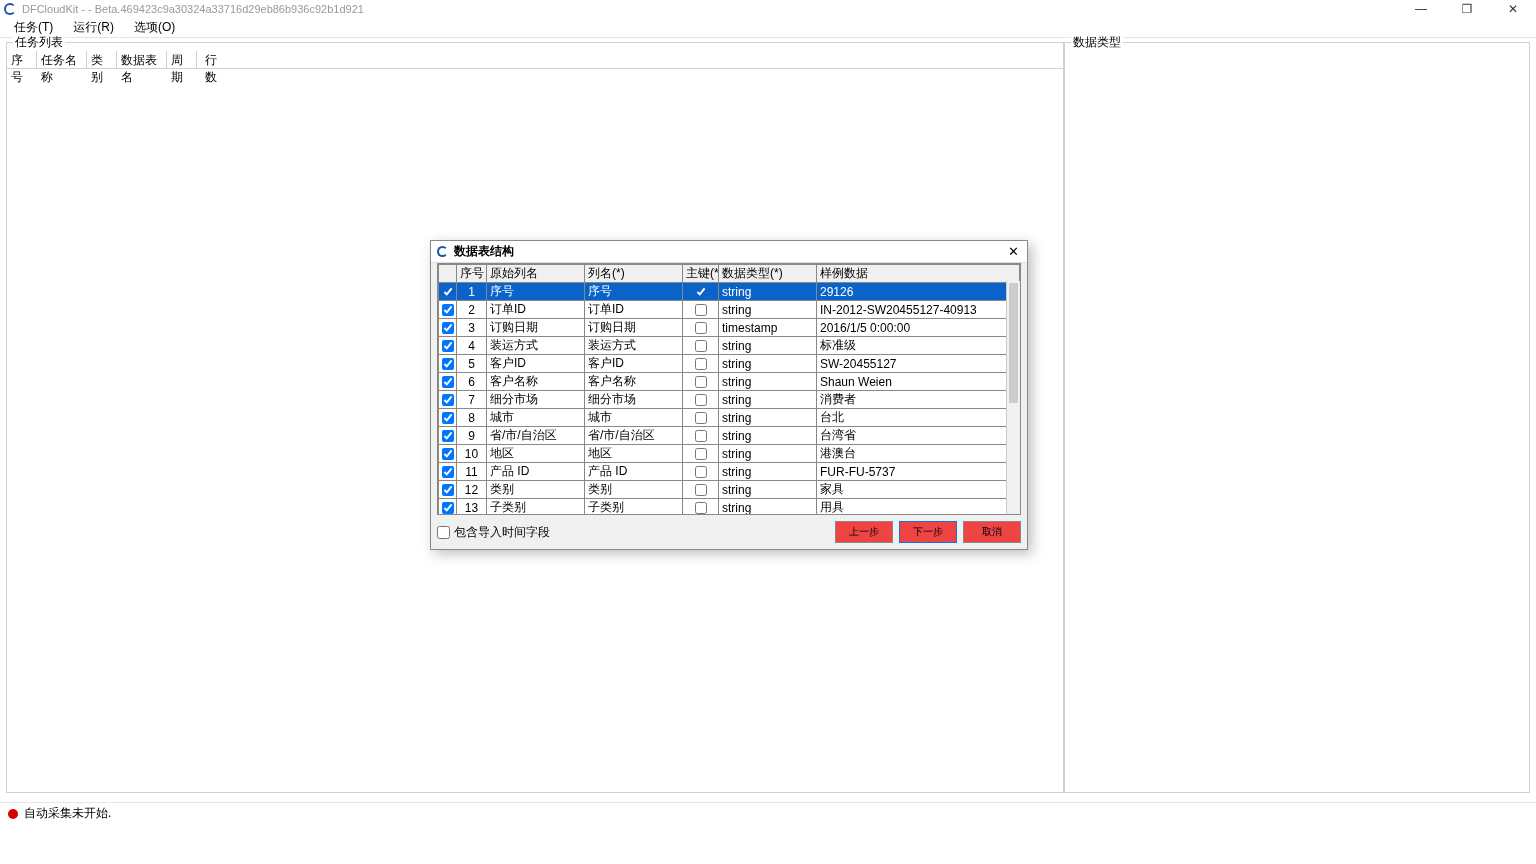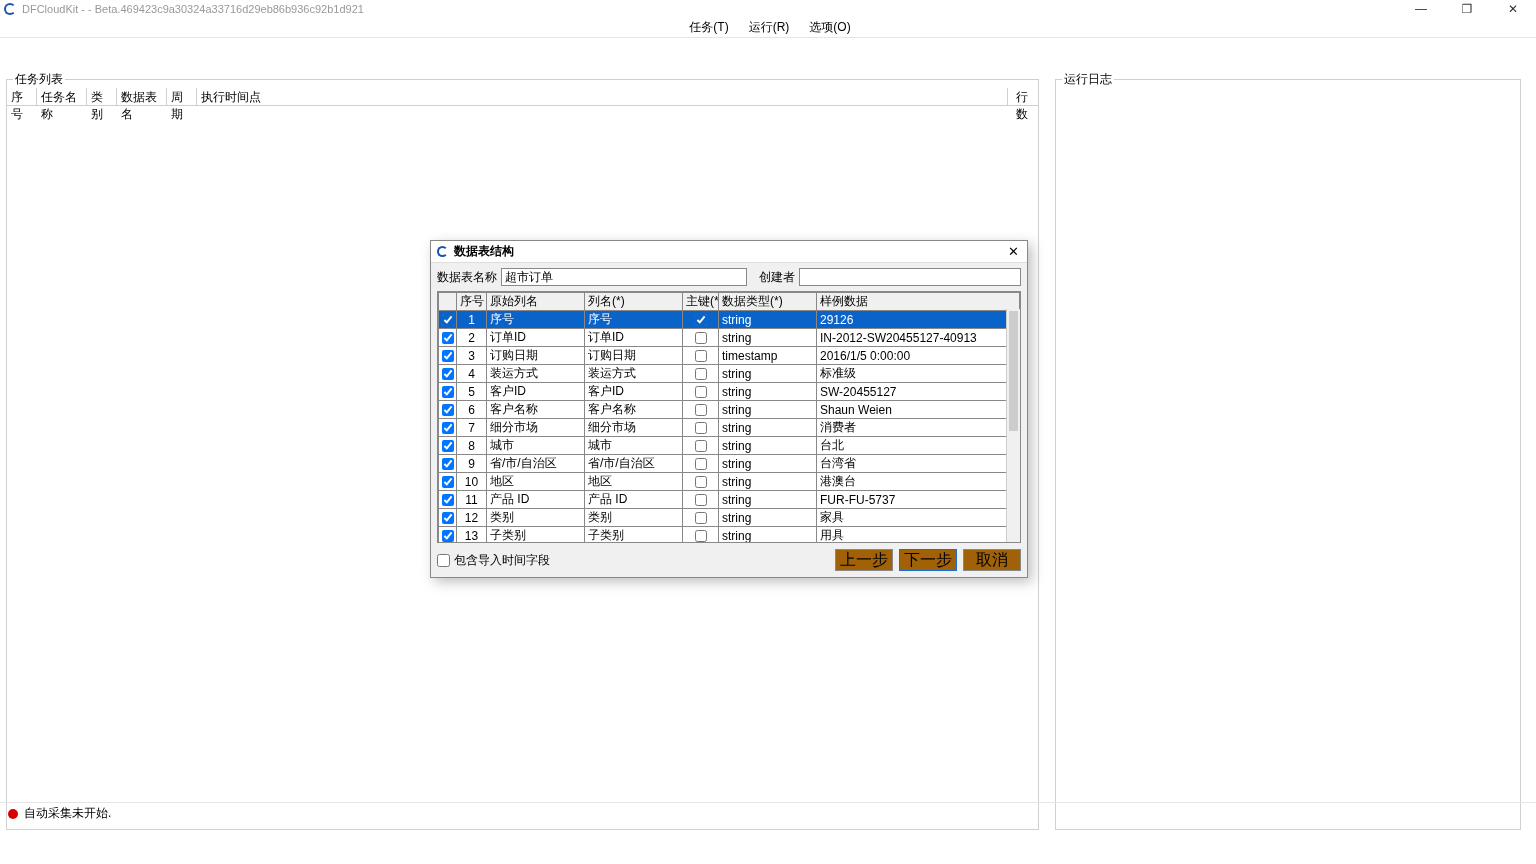--- a/index.html
+++ b/index.html
@@ -39,29 +39,26 @@
   align-items: center;
   justify-content: center;
   color: #333;
 }
 .menubar {
   height: 20px;
   display: flex;
   align-items: center;
   border-bottom: 1px solid #e5e5e5;
   padding-left: 4px;
-  justify-content: center;
 }
 .menubar span { padding: 2px 10px; }
 .main-area {
   display: flex;
   height: 755px;
-  padding: 4px 15px 0 6px;
-  gap: 16px;
-  margin-top: 37px;
+  padding: 4px 6px 0 6px;
 }
 .panel {
   border: 1px solid #d0d0d0;
   position: relative;
   background: #fff;
 }
 .panel-label {
   position: absolute;
   top: -9px;
   left: 6px;
@@ -201,24 +198,24 @@
 }
 .dlg-bottom {
   display: flex;
   align-items: center;
   padding: 6px;
   gap: 6px;
 }
 .dlg-bottom .spacer { flex: 1; }
 .dlg-bottom button {
   font-family: inherit;
-  font-size: 16px;
+  font-size: 10px;
   height: 22px;
   width: 58px;
-  background: #a16207;
+  background: #ef4444;
   border: 1px solid #888;
 }
 .dlg-bottom button.primary { border: 1px solid #1a6fd6; }
 .dlg-bottom label { display: flex; align-items: center; gap: 4px; }
 </style>
 </head>
 <body>
 
 <div class="titlebar">
   <span class="logo"></span>
@@ -238,47 +235,40 @@
 
 <div class="main-area">
   <div class="panel left-panel">
     <span class="panel-label">任务列表</span>
     <div class="task-header">
       <div class="col" style="width:30px">序号</div>
       <div class="col" style="width:50px">任务名称</div>
       <div class="col" style="width:30px">类别</div>
       <div class="col" style="width:50px">数据表名</div>
       <div class="col" style="width:30px">周期</div>
-      <div class="col" style="flex:1">执行时间点</div>
       <div class="col" style="width:30px">行数</div>
     </div>
   </div>
   <div class="panel right-panel">
-    <span class="panel-label">运行日志</span>
+    <span class="panel-label">数据类型</span>
   </div>
 </div>
 
 <div class="statusbar">
   <span class="dot"></span>
   <span>自动采集未开始.</span>
 </div>
 
 <div class="dialog">
   <div class="dlg-title">
     <span class="logo"></span>
     <span class="t">数据表结构</span>
     <span class="close">✕</span>
   </div>
 
-  <div class="dlg-form">
-    <label>数据表名称</label>
-    <input type="text" style="width: 246px;" value="超市订单">
-    <label style="margin-left:8px">创建者</label>
-    <input type="text" style="flex: 1 1 0%;" value="">
-  </div>
 
   <div class="grid-wrap">
     <div class="grid-scroll">
       <table class="grid">
         <colgroup>
           <col style="width:18px">
             <col style="width:30px">
           <col style="width:98px">
             <col style="width:98px">
           <col style="width:36px">

